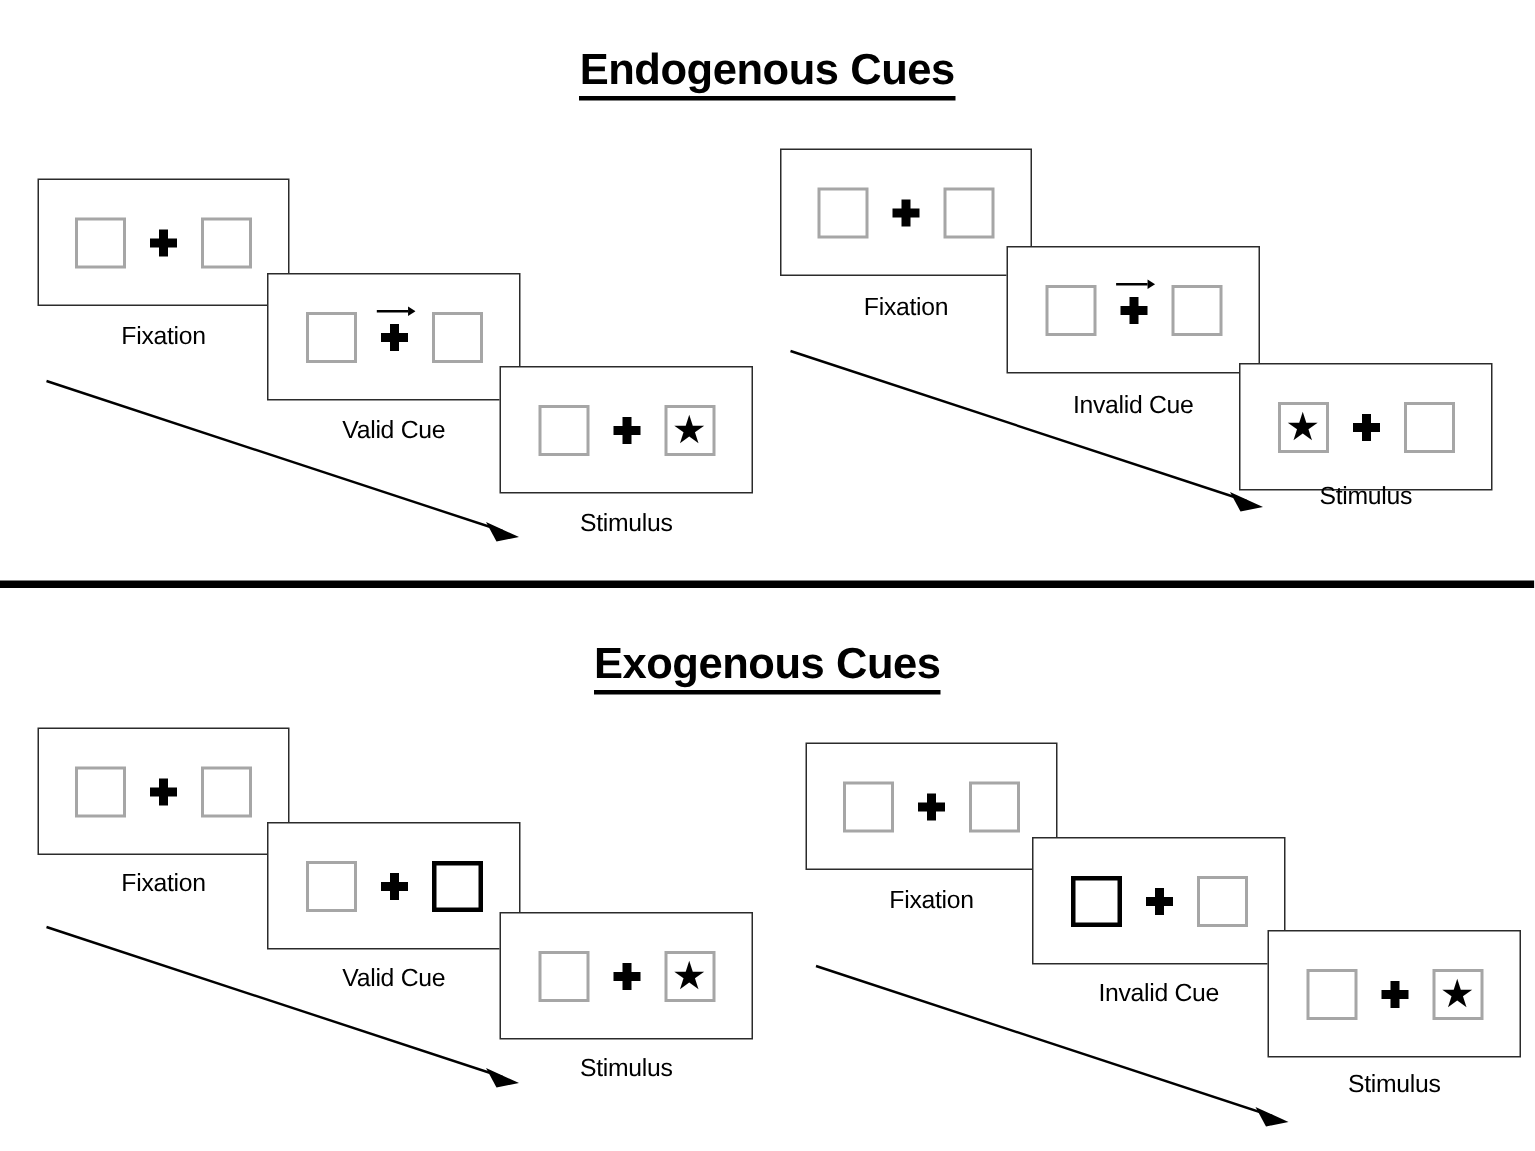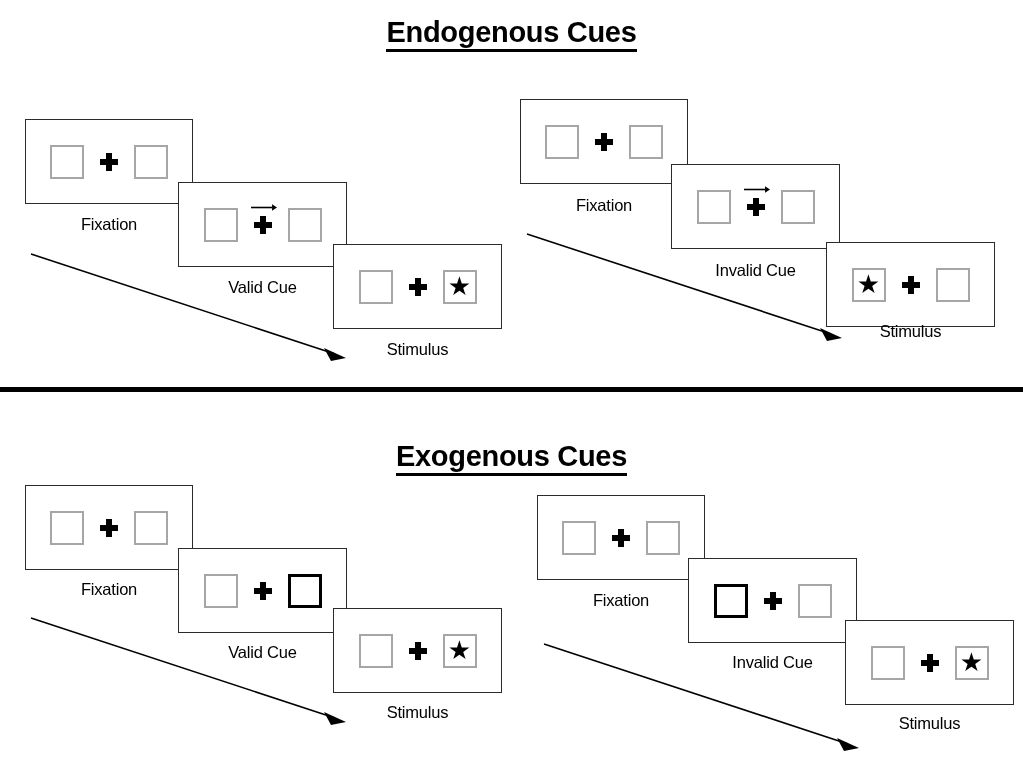--- a/index.html
+++ b/index.html
@@ -134,21 +134,21 @@
   .flow-arrow {
     position: absolute;
     overflow: visible;
   }
 </style>
 </head>
 <body>
 
 <div id="figure">
 
-  <div class="section-title" style="top:16px;">
+  <div class="section-title" style="top:31px;">
     <span class="t">Endogenous Cues</span>
   </div>
 
   <div class="panel" style="left:25px; top:119px; width:168px; height:85px;">
     <div class="panel-inner">
       <div class="box"></div>
       <div class="plus-wrap">
         <div class="plus"></div>
       </div>
       <div class="box"></div>
@@ -228,21 +228,21 @@
   </div>
   <div class="trial-label" style="left:826px; top:322px; width:169px; text-align:center;">Stimulus</div>
 
   <svg class="flow-arrow" style="left:524px; top:228px; width:325px; height:118px;" viewBox="0 0 325 118">
     <line x1="3" y1="6" x2="307" y2="106" stroke="#000" stroke-width="1.6"></line>
     <polygon points="318,110 296,100 303,113" fill="#000"></polygon>
   </svg>
 
   <div class="divider" style="top:387px;"></div>
 
-  <div class="section-title" style="top:440px;">
+  <div class="section-title" style="top:427px;">
     <span class="t">Exogenous Cues</span>
   </div>
 
   <div class="panel" style="left:25px; top:485px; width:168px; height:85px;">
     <div class="panel-inner">
       <div class="box"></div>
       <div class="plus-wrap">
         <div class="plus"></div>
       </div>
       <div class="box"></div>

